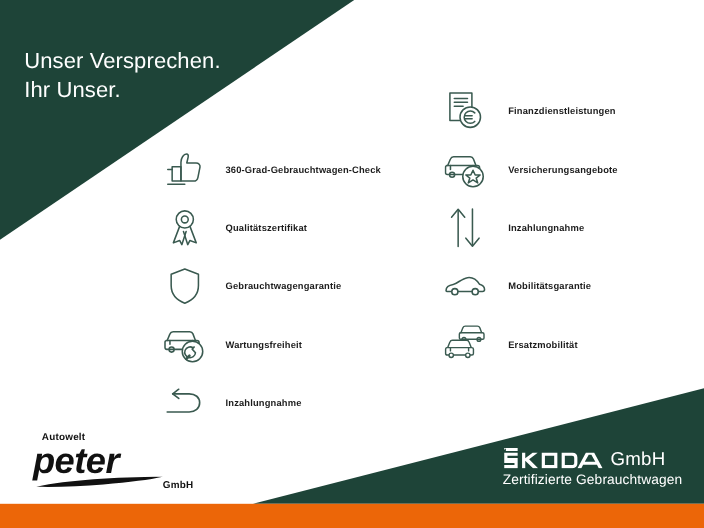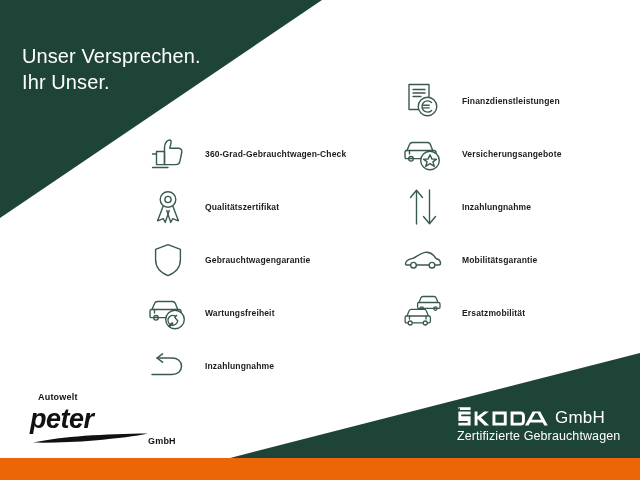--- a/index.html
+++ b/index.html
@@ -56,21 +56,21 @@
   
   .dealer{
     position:absolute;left:30px;top:392px;width:180px;height:62px;z-index:6;
   }
   .dealer .d-top{
     position:absolute;left:8px;top:0;
     font-size:9px;font-weight:bold;color:#111;letter-spacing:.2px;
   }
   .dealer .d-main{
     position:absolute;left:0px;top:7px;
-    font-size:27px;font-weight:bold;font-style:italic;color:#111;
+    font-size:33px;font-weight:bold;font-style:italic;color:#111;
     letter-spacing:-0.5px;line-height:40px;
   }
   .dealer .d-swoosh{position:absolute;left:2px;top:41px;}
   .dealer .d-sub{
     position:absolute;left:98px;top:44px;
     font-size:9px;font-weight:bold;color:#111;letter-spacing:.2px;margin-left:20px;
   }
 
   
   .skoda{position:absolute;left:457px;top:407px;z-index:7;}

